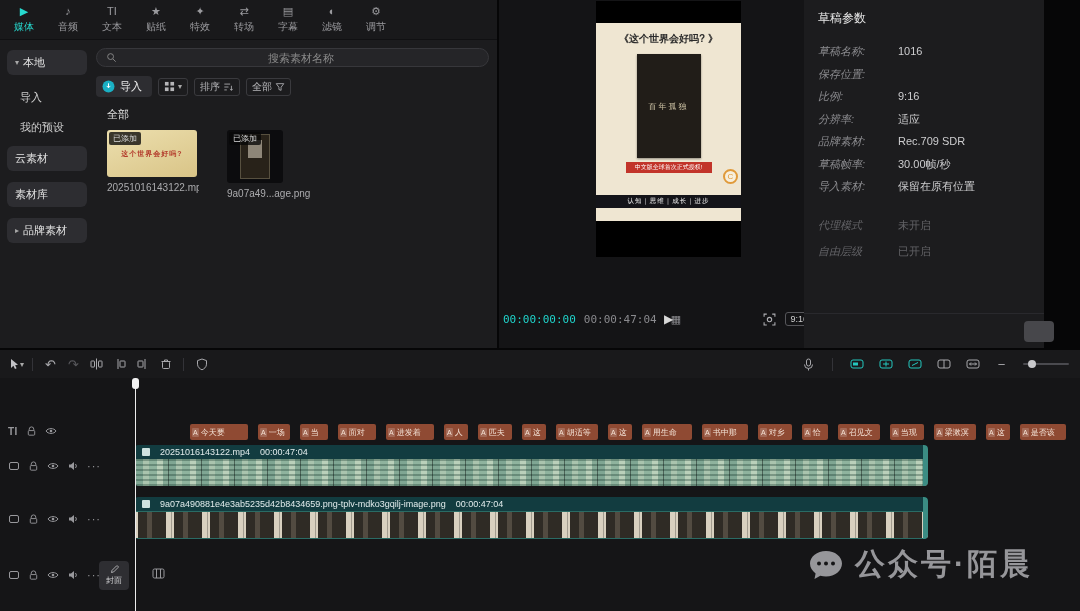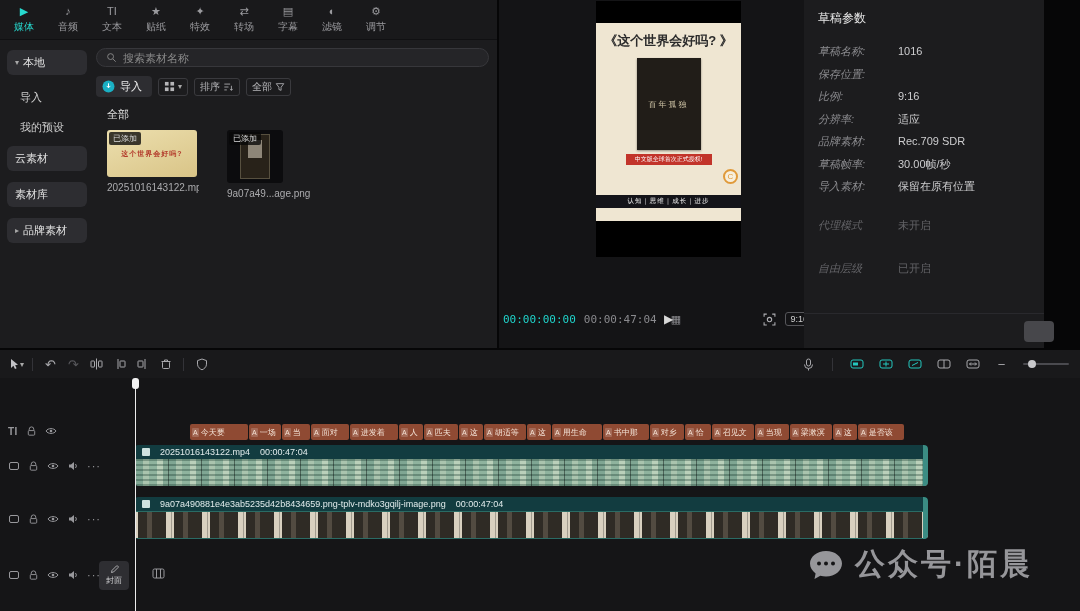--- a/index.html
+++ b/index.html
@@ -22,21 +22,21 @@
   .tab.active { color:#27d9cf; }
 
   .media-body { display:flex; height:308px; }
   .msb { width:94px; padding:10px 7px 0; font-size:11px; flex-shrink:0; }
   .msb-btn { background:#2d2d31; border-radius:6px; padding:5px 8px; margin-bottom:11px; color:#e3e3e3; display:flex; align-items:center; gap:4px; }
   .msb-plain { padding:4px 8px 4px 13px; margin-bottom:7px; color:#cfcfcf; }
   .caret { font-size:8px; color:#a8a8a8; }
 
   .mc { flex:1; padding:8px 8px 0 2px; position:relative; }
   .searchbox { height:19px; background:#252528; border:1px solid #37373b; border-radius:10px; display:flex; align-items:center; gap:6px; padding:0 9px; color:#8a8a8a; }
-  .searchbox input { flex:1; background:transparent; border:none; outline:none; color:#bbb; font-size:11px; }
+  .searchbox input { flex:1; background:transparent; border:none; outline:none; color:#bbb; font-size:11px;text-align:center; }
   .searchbox input::placeholder { color:#8a8a8a; }
   .mc-row { display:flex; align-items:center; margin-top:9px; }
   .import-btn { display:flex; align-items:center; gap:5px; background:#2d2d31; border:none; border-radius:4px; padding:3px 10px 3px 6px; font-size:11px; color:#ececec; }
   .mini-btn { display:flex; align-items:center; gap:3px; border:1px solid #3a3a3e; background:transparent; border-radius:3px; padding:2px 5px; font-size:10px; color:#b5b5b8; margin-left:6px; height:18px; }
   .mini-btn:first-of-type { margin-left:auto; }
   .sec-label { margin:10px 0 8px 11px; font-size:11px; color:#e0e0e0; }
   .media-grid { display:flex; gap:28px; margin-left:11px; }
   .mi { display:flex; flex-direction:column; }
   .thumb { position:relative; border-radius:3px; overflow:hidden; }
   .thumb1 { width:90px; height:47px; background:linear-gradient(160deg,#ecdfae,#d9c487); }
@@ -46,40 +46,40 @@
   .thumb2 .portrait { position:absolute; left:21px; top:10px; width:14px; height:18px; background:#8e8678; }
   .badge { position:absolute; top:2px; left:2px; background:rgba(8,8,8,.78); color:#dcdcdc; font-size:8px; padding:1px 4px; border-radius:2px; }
   .mi-name { margin-top:5px; font-size:10px; color:#ababae; max-width:92px; white-space:nowrap; overflow:hidden; }
 
   
   .player-header { height:34px; display:flex; align-items:center; justify-content:space-between; padding:0 13px; font-size:12px; color:#e6e6e6; }
   .hamb { color:#9a9a9e; font-size:14px; }
   .stage { position:relative; height:256px; }
   .frame { position:absolute; left:97px; top:1px; width:145px; height:256px; background:#000; overflow:hidden; }
   .poster-card { position:absolute; left:0; top:22px; width:145px; height:198px; background:#efe6d2; }
-  .poster-title { margin-top:9px; text-align:center; font-size:13px; font-weight:bold; color:#2b2b2b; }
-  .book-cover { width:64px; height:92px; margin:8px auto 0; background:#211d18; display:flex; align-items:center; justify-content:center; box-shadow:0 1px 2px rgba(0,0,0,.4); }
+  .poster-title { margin-top:9px; text-align:center; font-size:10px; font-weight:bold; color:#2b2b2b; }
+  .book-cover { width:64px; height:104px; margin:8px auto 0; background:#211d18; display:flex; align-items:center; justify-content:center; box-shadow:0 1px 2px rgba(0,0,0,.4); }
   .cover-title { color:#cfc4a6; font-size:8px; letter-spacing:2px; }
   .red-band { width:86px; height:11px; margin:4px auto 0; background:#c2342a; color:#fff; font-size:6px; display:flex; align-items:center; justify-content:center; white-space:nowrap; }
   .orange-badge { position:absolute; right:3px; top:146px; width:15px; height:15px; border-radius:50%; border:2px solid #e09a3a; color:#e09a3a; font-size:8px; display:flex; align-items:center; justify-content:center; background:#f7efdd; }
   .bottom-band { position:absolute; left:0; top:172px; width:100%; height:13px; background:#141419; color:#efefef; font-size:6.5px; display:flex; align-items:center; justify-content:center; letter-spacing:1px; white-space:nowrap; }
   .controls { position:absolute; left:0; bottom:16px; width:100%; height:26px; display:flex; align-items:center; padding:0 4px; }
   .t-cur { color:#20d5cc; font-size:11px; font-family:"DejaVu Sans Mono",monospace; }
   .t-dur { color:#8a8a8e; font-size:11px; margin-left:8px; font-family:"DejaVu Sans Mono",monospace; }
   .frames-ic { color:#8a8a8e; font-size:11px; margin-left:14px; }
   .play-btn { position:absolute; left:50%; transform:translateX(-50%); color:#d8d8d8; font-size:12px; background:none; border:none; }
   .pc-right { margin-left:auto; display:flex; align-items:center; gap:9px; color:#aeaeb2; }
   .chip916 { border:1px solid #56565a; border-radius:3px; font-size:9px; color:#cfcfcf; padding:1px 4px; }
 
   
   .params-header { height:37px; display:flex; align-items:center; padding:0 14px; font-size:12px; color:#e6e6e6; }
   .prow { display:flex; padding:6px 14px 0; font-size:11px; align-items:flex-start; }
   .plabel { width:80px; flex-shrink:0; color:#8c8c90; line-height:1.5;font-style:italic; }
   .pvalue { color:#cdcdcf; line-height:1.5; white-space:pre-line; word-break:break-all; }
-  .prow.dim { margin-top:21px; }
+  .prow.dim { margin-top:4px; }
   .prow.dim .plabel, .prow.dim .pvalue { color:#626266; }
   .prow.dim-first { margin-top:16px; }
   .params-divider { position:absolute; left:0; right:0; bottom:34px; border-top:1px solid #29292d; }
   .modify-partial { position:absolute; right:-10px; bottom:6px; width:30px; height:21px; background:#47474b; border-radius:4px; }
 
   
   #timeline { position:absolute; left:0; top:350px; width:1080px; height:261px; background:#151517; }
   .tl-toolbar { height:28px; display:flex; align-items:center; padding:0 7px; background:#19191b; }
   .tbtn { width:23px; height:22px; display:flex; align-items:center; justify-content:center; color:#a8a8ac; background:none; border:none; font-size:13px; }
   .tbtn.disabled { color:#58585c; }
@@ -96,21 +96,21 @@
   .rtick  { position:absolute; top:2px; width:1px; height:9px; background:#46464b; }
 
   .tracks { position:relative; height:219px; }
   .thead { position:absolute; left:0; display:flex; align-items:center; gap:8px; padding-left:8px; color:#98989c; height:14px; }
   .thead .ti-txt { font-size:10px; font-weight:bold; letter-spacing:0.5px; }
   .dots { font-size:11px; letter-spacing:1px; line-height:6px; }
 
   .playhead { position:absolute; left:135px; top:0; bottom:0; width:1px; background:#ececec; z-index:6; }
   .ph-head { position:absolute; left:-3px; top:0; width:7px; height:11px; background:#f2f2f2; border-radius:3px; }
 
-  .tcs { position:absolute; left:190px; top:46px; height:16px; display:flex; gap:1px; }
+  .tcs { position:absolute; left:190px; top:46px; height:16px; display:flex; gap:10px; }
   .tclip { background:#8f4a33; border-radius:2px; display:flex; align-items:center; gap:2px; padding:0 2px; overflow:hidden; flex-shrink:0; }
   .tclip .ta { font-size:7px; color:#f6e3d5; background:rgba(255,255,255,.18); border-radius:1px; padding:0 1px; line-height:9px; }
   .tclip .tlb { font-size:8px; color:#f3e2d6; white-space:nowrap; }
   .tcs > :nth-child(1){width:58px}.tcs > :nth-child(2){width:32px}.tcs > :nth-child(3){width:28px}
   .tcs > :nth-child(4){width:38px}.tcs > :nth-child(5){width:48px}.tcs > :nth-child(6){width:24px}
   .tcs > :nth-child(7){width:34px}.tcs > :nth-child(8){width:24px}.tcs > :nth-child(9){width:42px}
   .tcs > :nth-child(10){width:24px}.tcs > :nth-child(11){width:50px}.tcs > :nth-child(12){width:46px}
   .tcs > :nth-child(13){width:34px}.tcs > :nth-child(14){width:26px}.tcs > :nth-child(15){width:42px}
   .tcs > :nth-child(16){width:34px}.tcs > :nth-child(17){width:42px}.tcs > :nth-child(18){width:24px}
   .tcs > :nth-child(19){width:46px}

